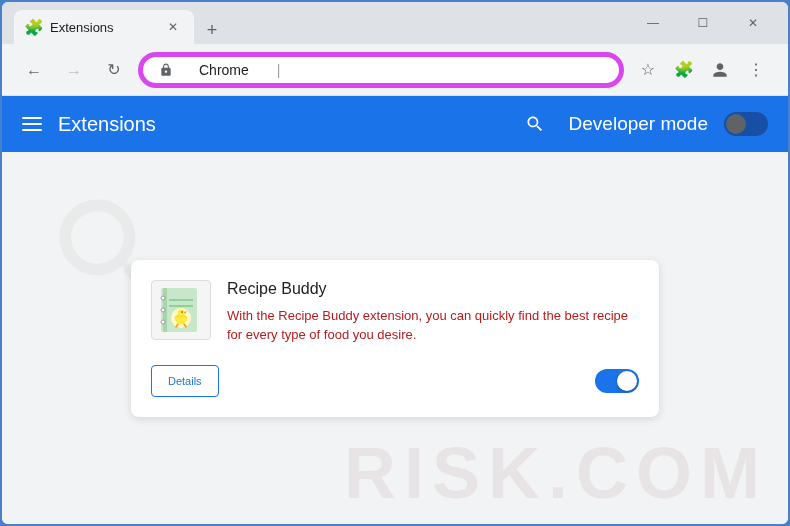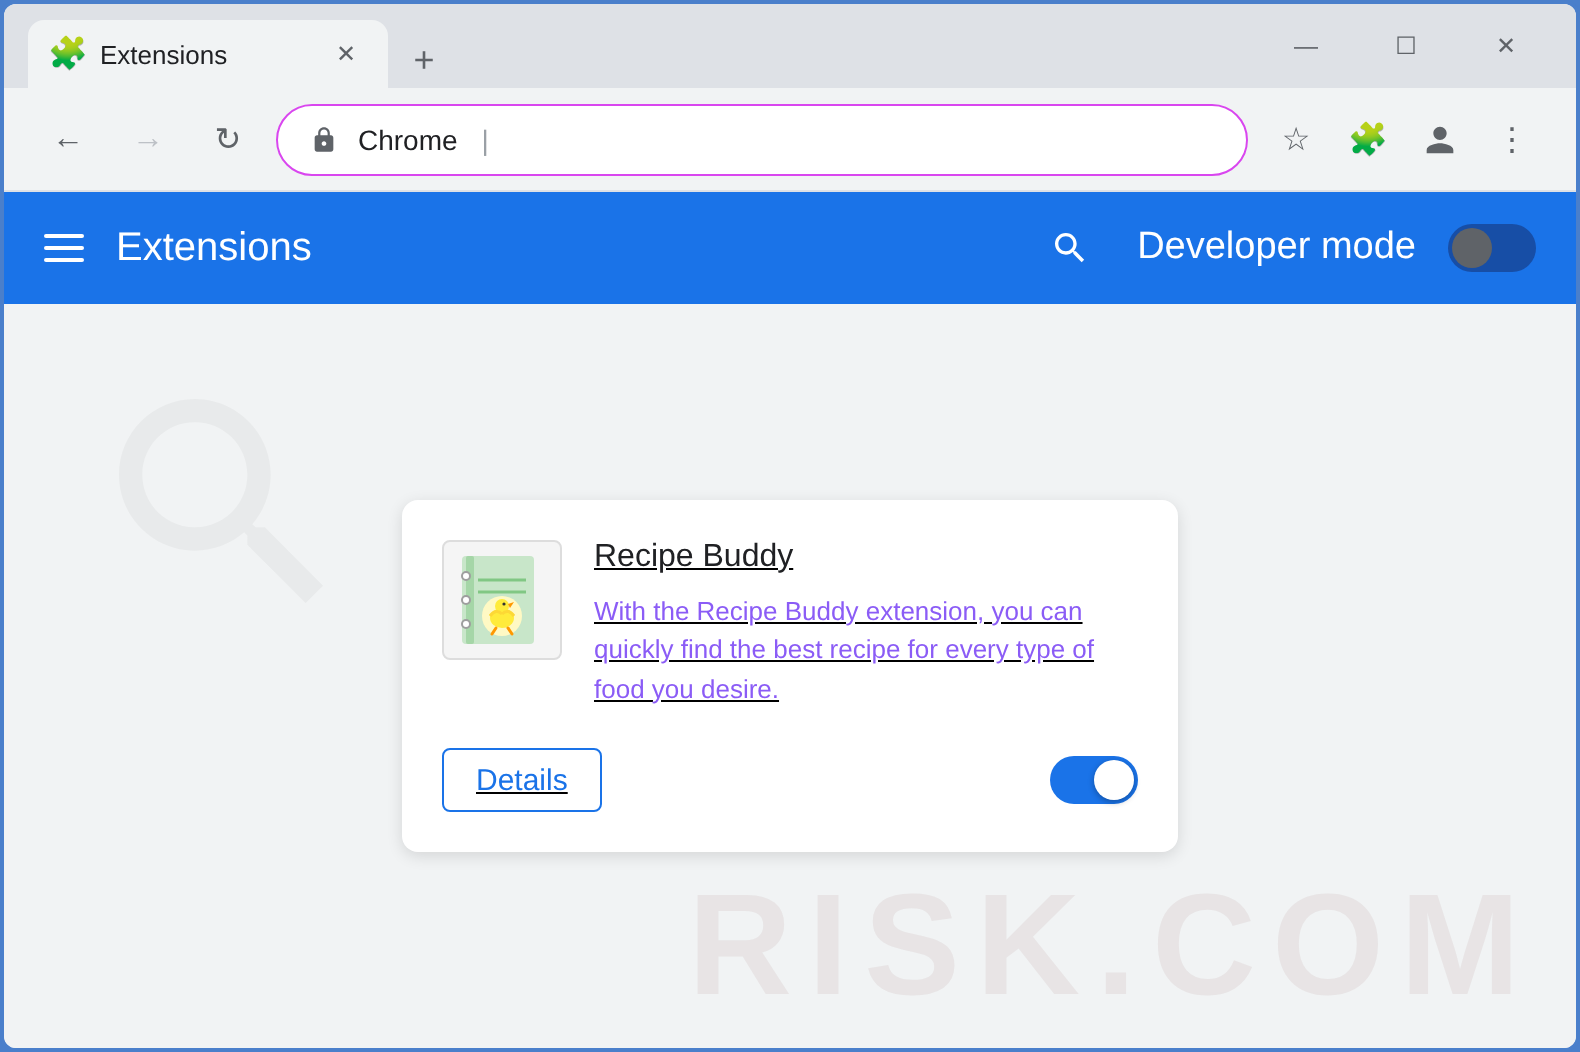--- a/index.html
+++ b/index.html
@@ -127,22 +127,22 @@
     .nav-btn.disabled { color: #bdc1c6; cursor: default; }
 
     .address-bar {
       flex: 1;
       height: 36px;
       background: #fff;
       border-radius: 20px;
       display: flex;
       align-items: center;
       padding: 0 16px;
-      gap: 8px;
-      border: 1px solid #d946ef;
+      gap: 24px;
+      border: 5px solid #d946ef;
     }
 
     .lock-icon {
       width: 16px;
       height: 16px;
       color: #5f6368;
       font-size: 13px;
       display: flex;
       align-items: center;
     }
@@ -268,25 +268,24 @@
       position: absolute;
       bottom: 10px;
       right: 20px;
     }
 
     
     .ext-card {
       background: white;
       border-radius: 8px;
       padding: 20px;
-      width: 388px;
+      width: 528px;
       box-shadow: 0 2px 8px rgba(0,0,0,0.12);
       position: relative;
       z-index: 1;
-      text-decoration: underline;
     }
 
     .ext-info {
       display: flex;
       gap: 16px;
       margin-bottom: 20px;
     }
 
     .ext-icon {
       width: 60px;
@@ -312,38 +311,38 @@
 
     .ext-name {
       font-size: 16px;
       font-weight: 500;
       color: #202124;
       margin-bottom: 8px;
     }
 
     .ext-description {
       font-size: 13px;
-      color: #8b5cf6;
+      color: #b91c1c;
       line-height: 1.5;
     }
 
     .ext-actions {
       display: flex;
       align-items: center;
       gap: 12px;
     }
 
     .btn-details, .btn-remove {
       height: 32px;
       padding: 0 16px;
       border-radius: 4px;
       border: 1px solid #1a73e8;
       background: white;
       color: #1a73e8;
-      font-size: 15px;
+      font-size: 11px;
       font-weight: 500;
       cursor: pointer;
       display: flex;
       align-items: center;
     }
 
     .toggle-ext {
       width: 44px;
       height: 24px;
       border-radius: 12px;

